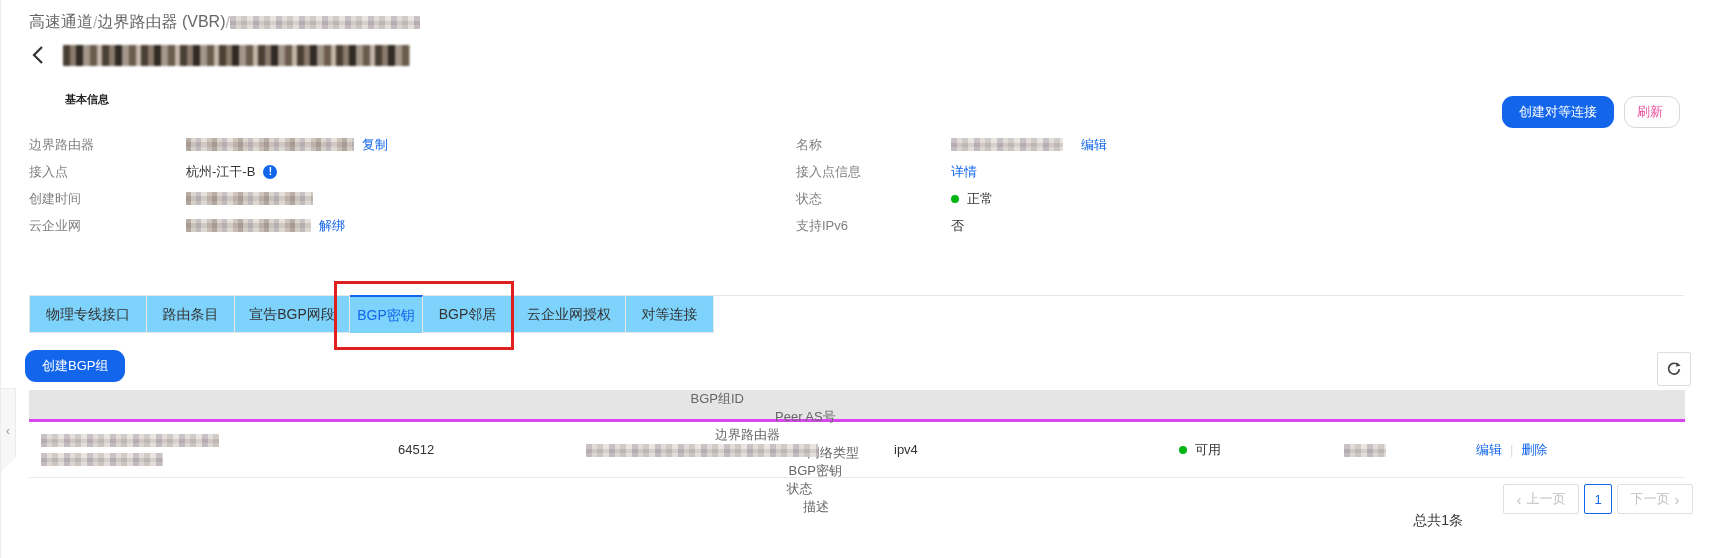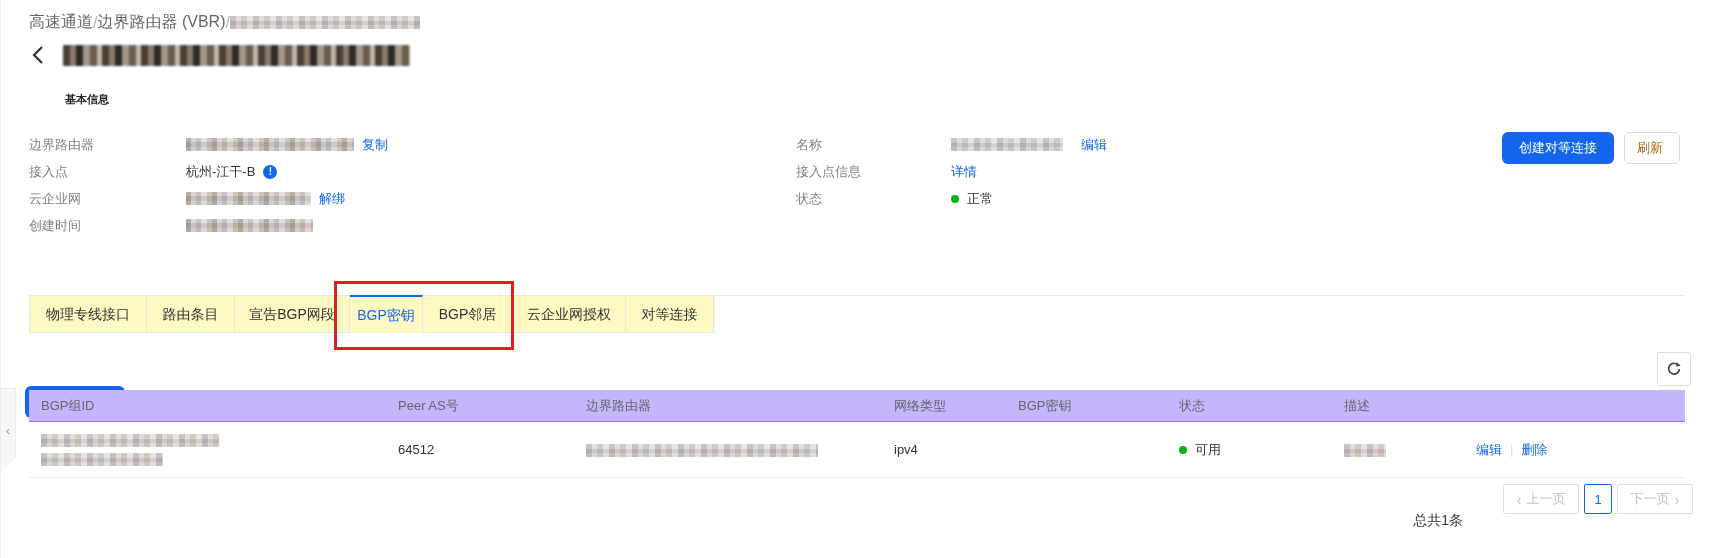--- a/index.html
+++ b/index.html
@@ -32,56 +32,56 @@
   .breadcrumb { position:absolute; left:28px; top:12px; font-size:16px; color:#666; display:flex; align-items:center; }
   .breadcrumb .sep { color:#b5b5b5; }
 
   
   .title-row { position:absolute; left:26px; top:44px; display:flex; align-items:center; gap:14px; }
   .back-btn { width:22px; height:22px; display:flex; align-items:center; justify-content:center; cursor:pointer; }
 
   
   .section-title { position:absolute; left:28px; top:92px; font-size:11px; font-weight:bold; color:#222;margin-left:36px; }
   .top-actions { position:absolute; top:96px; right:31px; display:flex; gap:10px; }
-  .btn { display:inline-flex; align-items:center; justify-content:center; height:32px; padding:0 16px; font-size:13px; border-radius:6px; cursor:pointer; border:1px solid transparent; white-space:nowrap;margin-top:36px; }
+  .btn { display:inline-flex; align-items:center; justify-content:center; height:32px; padding:0 16px; font-size:13px; border-radius:11px; cursor:pointer; border:1px solid transparent; white-space:nowrap; }
   .btn.primary { background:#1366ec; color:#fff; }
-  .btn.plain { background:#fff; color:#a16207; border-color:#d9d9d9;padding-left:12px; }
+  .btn.plain { background:#fff; color:#ec4899; border-color:#d9d9d9;padding-left:12px; }
 
   
   .info-col { position:absolute; top:131px; }
   .info-col.left  { left:28px;  }
   .info-col.right { left:795px; }
   .info-row { display:flex; align-items:center; height:27px; font-size:13px; }
   .info-col.left  .info-label { width:157px; color:#808080; }
   .info-col.right .info-label { width:155px; color:#808080; }
   .info-val { display:flex; align-items:center; gap:8px; color:#333; }
   .info-icon { width:14px; height:14px; border-radius:50%; background:#1366ec; color:#fff; font-size:10px; font-weight:bold; line-height:14px; text-align:center; display:inline-block; }
   .dot { width:8px; height:8px; border-radius:50%; display:inline-block; }
   .dot.green { background:#00b512; }
 
   
   .tabs { position:absolute; left:28px; top:295px; width:1655px; height:39px; display:flex; }
-  .tab { height:38px; line-height:37px; text-align:center; font-size:14px; color:#333; background:#fef9c3;
+  .tab { height:38px; line-height:37px; text-align:center; font-size:14px; color:#333; background:#7dd3fc;
          border-top:1px solid #e6e6e6; border-bottom:1px solid #e6e6e6; border-right:1px solid #e6e6e6; cursor:pointer; white-space:nowrap; overflow:hidden; }
   .tab:first-child { border-left:1px solid #e6e6e6; }
   .tab.active { color:#1366ec; border-bottom:none; border-top:2px solid #1366ec; line-height:36px; }
   .tab-filler { flex:1; border-top:1px solid #e6e6e6; }
   .tw1{width:118px}.tw2{width:88px}.tw3{width:115px}.tw4{width:73px}.tw5{width:90px}.tw6{width:113px}.tw7{width:88px}
 
   
   .annotation { position:absolute; left:333px; top:281px; width:180px; height:69px; border:3px solid #e01f1f; z-index:10; pointer-events:none; }
 
   
   .toolbar-create { position:absolute; left:24px; top:350px; }
   .refresh-btn { position:absolute; left:1656px; top:352px; width:34px; height:34px; background:#fff; border:1px solid #ddd; border-radius:2px; display:flex; align-items:center; justify-content:center; cursor:pointer; }
 
   
   .tbl { position:absolute; left:28px; top:390px; width:1656px; font-size:13px; }
   .tbl-row { display:flex; align-items:center; }
-  .tbl-head { height:32px; background:#c4b5fd; color:#666; border-bottom:1px solid #d946ef; }
+  .tbl-head { height:32px; background:#e5e5e5; color:#666; border-bottom:3px solid #d946ef;flex-direction:column; }
   .tbl-body { height:56px; border-bottom:1px solid #ebebeb; }
   .cell { padding-left:12px; flex:none; }
   .c1{width:357px}.c2{width:188px}.c3{width:308px}.c4{width:124px}.c5{width:161px}.c6{width:165px}.c7{width:132px}.c8{width:220px}
   .id-lines { display:flex; flex-direction:column; gap:6px; }
   .status-val { display:flex; align-items:center; gap:8px; }
   .act-sep { color:#dcdcdc; margin:0 8px; }
 
   
   .pagination { position:absolute; top:484px; right:18px; height:30px; display:flex; align-items:center; font-size:13px; }
   .pg-total { font-size:14px; color:#333; margin-right:35px;margin-top:44px; }
@@ -132,32 +132,32 @@
       </span>
     </div>
     <div class="info-row">
       <span class="info-label">接入点</span>
       <span class="info-val">
         <span>杭州-江干-B</span>
         <span class="info-icon">!</span>
       </span>
     </div>
     <div class="info-row">
+      <span class="info-label">创建时间</span>
+      <span class="info-val">
+          <span class="rdct" style="width:127px"></span>
+        </span>
+    </div>
+    <div class="info-row">
       <span class="info-label">云企业网</span>
       <span class="info-val">
         <span class="rdct" style="width:125px"></span>
         <a class="lnk">解绑</a>
       </span>
     </div>
-    <div class="info-row">
-      <span class="info-label">创建时间</span>
-      <span class="info-val">
-          <span class="rdct" style="width:127px"></span>
-        </span>
-    </div>
   </div>
 
   <div class="info-col right">
     <div class="info-row">
       <span class="info-label">名称</span>
       <span class="info-val">
         <span class="rdct soft" style="width:112px"></span>
         <a class="lnk" style="margin-left:10px">编辑</a>
       </span>
     </div>
@@ -166,20 +166,26 @@
       <span class="info-val">
           <a class="lnk">详情</a>
         </span>
     </div>
     <div class="info-row">
       <span class="info-label">状态</span>
       <span class="info-val">
         <span class="dot green"></span>
         <span>正常</span>
       </span>
+    </div>
+    <div class="info-row">
+      <span class="info-label">支持IPv6</span>
+      <span class="info-val">
+          <span>否</span>
+        </span>
     </div>
   </div>
 
   <div class="tabs">
     <div class="tab tw1">物理专线接口</div>
     <div class="tab tw2">路由条目</div>
     <div class="tab tw3">宣告BGP网段</div>
     <div class="tab tw4 active">BGP密钥</div>
     <div class="tab tw5">BGP邻居</div>
     <div class="tab tw6">云企业网授权</div>

